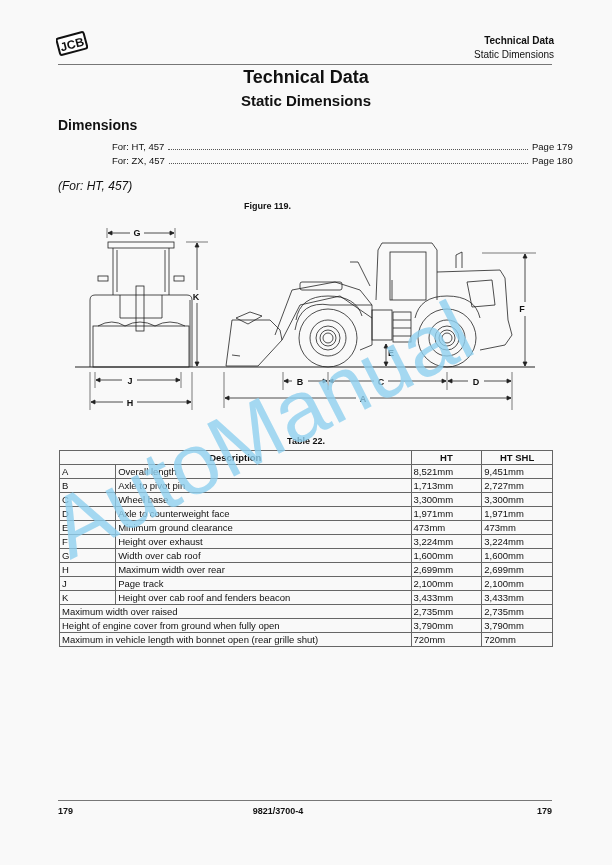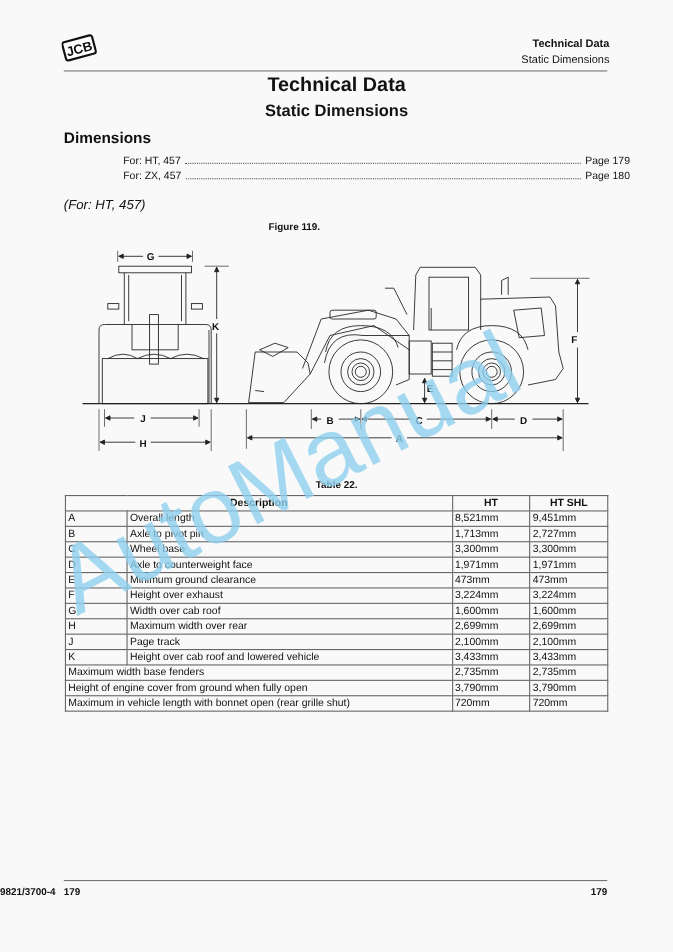--- a/index.html
+++ b/index.html
@@ -249,42 +249,42 @@
         <td>2,699mm</td>
       </tr>
   <tr>
         <td>J</td>
         <td>Page track</td>
         <td>2,100mm</td>
         <td>2,100mm</td>
       </tr>
   <tr>
         <td>K</td>
-        <td>Height over cab roof and lowered vehicle</td>
+        <td>Height over cab roof and fenders beacon</td>
         <td>3,433mm</td>
         <td>3,433mm</td>
       </tr>
   <tr>
-        <td colspan="2">Maximum width base fenders</td>
+        <td colspan="2">Maximum width over raised</td>
         <td>2,735mm</td>
         <td>2,735mm</td>
       </tr>
   <tr>
         <td colspan="2">Height of engine cover from ground when fully open</td>
         <td>3,790mm</td>
         <td>3,790mm</td>
       </tr>
   <tr>
         <td colspan="2">Maximum in vehicle length with bonnet open (rear grille shut)</td>
         <td>720mm</td>
         <td>720mm</td>
       </tr>
 </tbody>
   </table>
 
 <div class="abs rule" style="top:800px"></div>
 <div class="abs foot" style="left:58px">179</div>
-<div class="abs foot" style="left:0;width:556px;text-align:left">9821/3700-4</div>
+<div class="abs foot" style="left:0;width:556px;text-align:center">9821/3700-4</div>
 <div class="abs foot" style="right:60px">179</div>
 
 <svg class="abs watermark" width="612" height="865" viewBox="0 0 612 865">
   <text x="0" y="0" transform="translate(70 560) rotate(-27)" font-family="Liberation Sans, sans-serif" font-size="86" fill="#8fd0ef" fill-opacity="0.8">AutoManual</text>
 </svg>
 
 </body></html>

